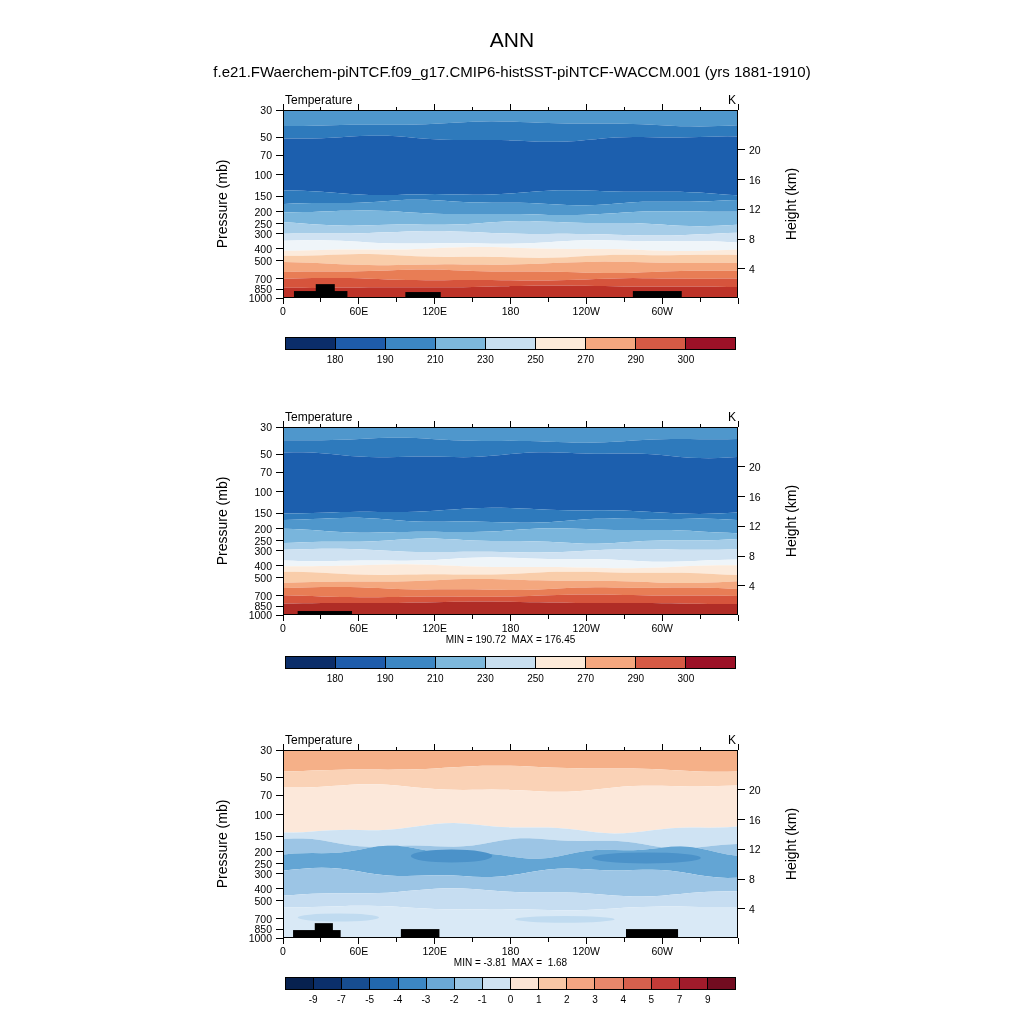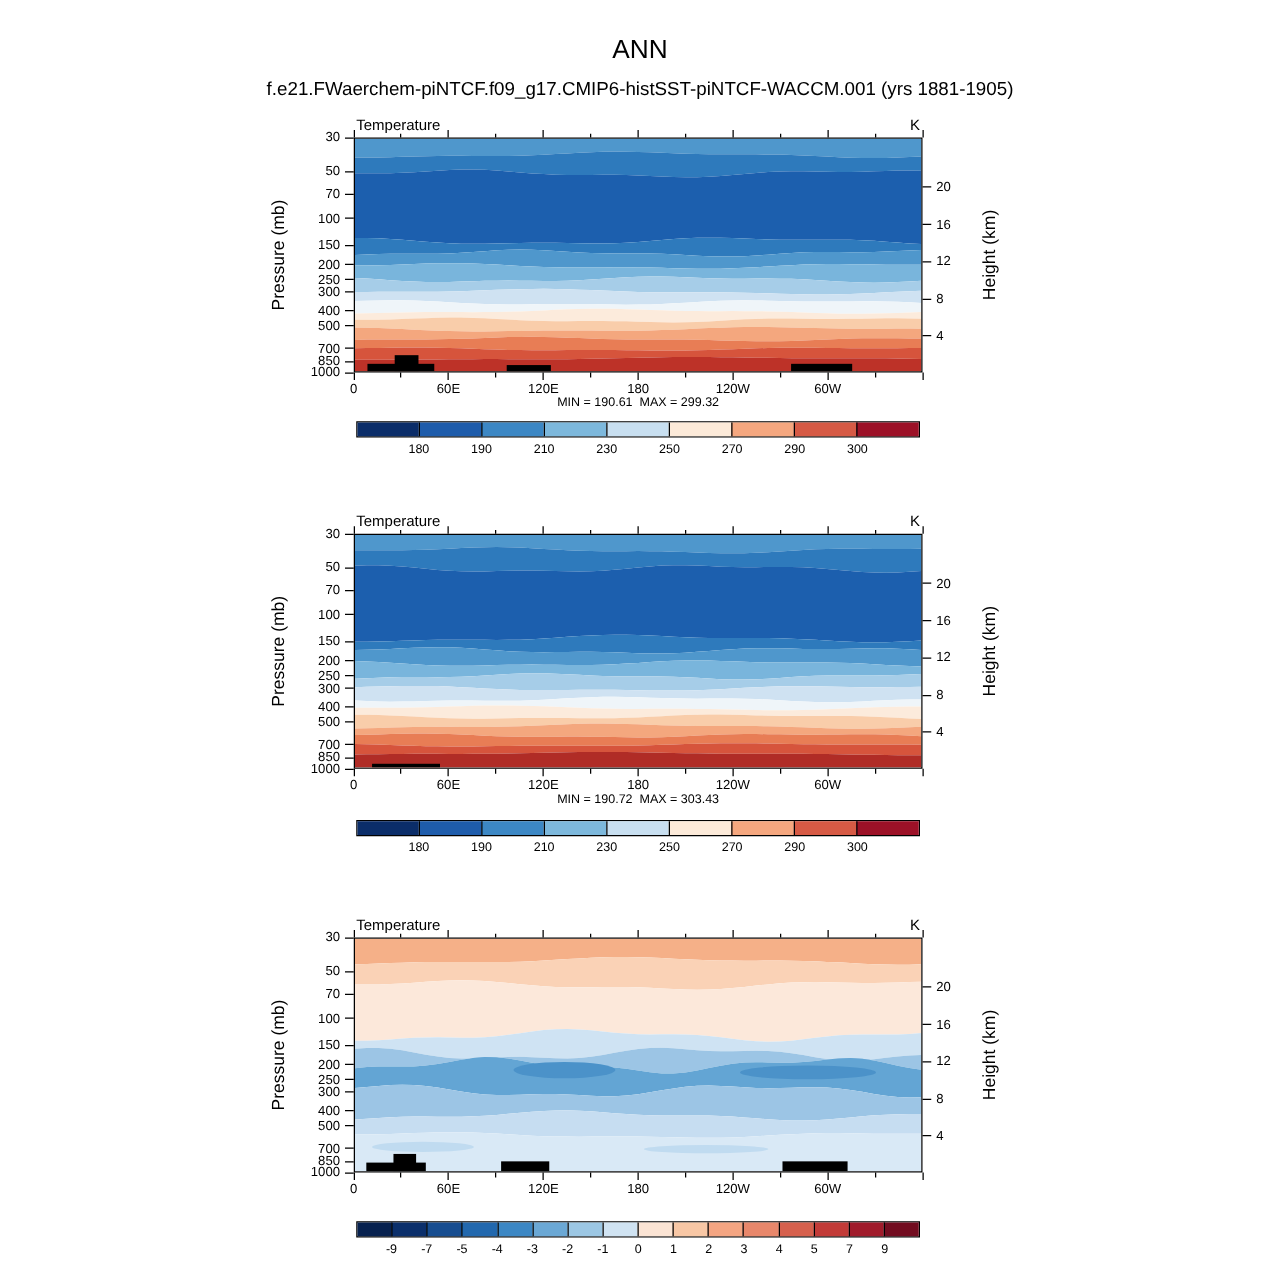--- a/index.html
+++ b/index.html
@@ -23,21 +23,21 @@
   .tick-label { position:absolute; font-size:10.5px; line-height:12px; }
   .cb-label { position:absolute; font-size:10px; transform:translateX(-50%); }
 </style>
 </head>
 <body>
 
 <div id="page">
 
   <div class="main-title" style="top:28px">ANN</div>
 
-  <div class="panel-title" style="top:63px">f.e21.FWaerchem-piNTCF.f09_g17.CMIP6-histSST-piNTCF-WACCM.001 (yrs 1881-1905)</div>
+  <div class="panel-title" style="top:63px">f.e21.FWaerchem-piNTCF.f09_g17.CMIP6-histSST-piNTCF-WACCM.001 (yrs 1881-1910)</div>
   <div class="inner-label" style="left:285px;top:93px">Temperature</div>
   <div class="inner-label" style="left:700px;top:93px;width:36px;text-align:right">K</div>
   <div class="axis-title" style="left:222px;top:204px">Pressure (mb)</div>
   <div class="axis-title" style="left:791px;top:204px">Height (km)</div>
   <div class="plot-frame" style="top:110px">
       <svg viewBox="0 0 455 188" preserveAspectRatio="none" style="position: absolute; left: 0px; top: 0px; width: 100%; height: 100%; display: block;">
         <path d="M0.0 0.0 L 9.5 0.0 L 19.0 0.0 L 28.4 0.0 L 37.9 0.0 L 47.4 0.0 L 56.9 0.0 L 66.4 0.0 L 75.8 0.0 L 85.3 0.0 L 94.8 0.0 L 104.3 0.0 L 113.8 0.0 L 123.2 0.0 L 132.7 0.0 L 142.2 0.0 L 151.7 0.0 L 161.1 0.0 L 170.6 0.0 L 180.1 0.0 L 189.6 0.0 L 199.1 0.0 L 208.5 0.0 L 218.0 0.0 L 227.5 0.0 L 237.0 0.0 L 246.5 0.0 L 255.9 0.0 L 265.4 0.0 L 274.9 0.0 L 284.4 0.0 L 293.9 0.0 L 303.3 0.0 L 312.8 0.0 L 322.3 0.0 L 331.8 0.0 L 341.3 0.0 L 350.7 0.0 L 360.2 0.0 L 369.7 0.0 L 379.2 0.0 L 388.6 0.0 L 398.1 0.0 L 407.6 0.0 L 417.1 0.0 L 426.6 0.0 L 436.0 0.0 L 445.5 0.0 L 455.0 0.0 L 455.0 14.4 L 445.5 14.8 L 436.0 15.2 L 426.6 15.5 L 417.1 15.6 L 407.6 15.5 L 398.1 15.3 L 388.6 14.9 L 379.2 14.4 L 369.7 13.9 L 360.2 13.5 L 350.7 13.1 L 341.3 12.8 L 331.8 12.7 L 322.3 12.6 L 312.8 12.6 L 303.3 12.6 L 293.9 12.6 L 284.4 12.6 L 274.9 12.4 L 265.4 12.1 L 255.9 11.8 L 246.5 11.4 L 237.0 11.0 L 227.5 10.7 L 218.0 10.5 L 208.5 10.4 L 199.1 10.6 L 189.6 10.9 L 180.1 11.3 L 170.6 11.9 L 161.1 12.4 L 151.7 13.0 L 142.2 13.4 L 132.7 13.7 L 123.2 13.9 L 113.8 14.0 L 104.3 14.0 L 94.8 13.9 L 85.3 13.8 L 75.8 13.8 L 66.4 13.9 L 56.9 14.1 L 47.4 14.3 L 37.9 14.6 L 28.4 14.9 L 19.0 15.1 L 9.5 15.2 L 0.0 15.2 Z" fill="#4f97cc"></path>
         <path d="M0.0 15.2 L 9.5 15.2 L 19.0 15.1 L 28.4 14.9 L 37.9 14.6 L 47.4 14.3 L 56.9 14.1 L 66.4 13.9 L 75.8 13.8 L 85.3 13.8 L 94.8 13.9 L 104.3 14.0 L 113.8 14.0 L 123.2 13.9 L 132.7 13.7 L 142.2 13.4 L 151.7 13.0 L 161.1 12.4 L 170.6 11.9 L 180.1 11.3 L 189.6 10.9 L 199.1 10.6 L 208.5 10.4 L 218.0 10.5 L 227.5 10.7 L 237.0 11.0 L 246.5 11.4 L 255.9 11.8 L 265.4 12.1 L 274.9 12.4 L 284.4 12.6 L 293.9 12.6 L 303.3 12.6 L 312.8 12.6 L 322.3 12.6 L 331.8 12.7 L 341.3 12.8 L 350.7 13.1 L 360.2 13.5 L 369.7 13.9 L 379.2 14.4 L 388.6 14.9 L 398.1 15.3 L 407.6 15.5 L 417.1 15.6 L 426.6 15.5 L 436.0 15.2 L 445.5 14.8 L 455.0 14.4 L 455.0 25.8 L 445.5 25.6 L 436.0 25.7 L 426.6 26.0 L 417.1 26.3 L 407.6 26.6 L 398.1 26.8 L 388.6 26.8 L 379.2 26.7 L 369.7 26.5 L 360.2 26.3 L 350.7 26.3 L 341.3 26.5 L 331.8 26.9 L 322.3 27.6 L 312.8 28.5 L 303.3 29.4 L 293.9 30.2 L 284.4 30.8 L 274.9 31.2 L 265.4 31.2 L 255.9 31.0 L 246.5 30.6 L 237.0 30.1 L 227.5 29.7 L 218.0 29.4 L 208.5 29.2 L 199.1 29.2 L 189.6 29.3 L 180.1 29.3 L 170.6 29.3 L 161.1 29.1 L 151.7 28.6 L 142.2 28.0 L 132.7 27.2 L 123.2 26.4 L 113.8 25.6 L 104.3 25.1 L 94.8 24.9 L 85.3 24.9 L 75.8 25.3 L 66.4 25.8 L 56.9 26.5 L 47.4 27.1 L 37.9 27.5 L 28.4 27.8 L 19.0 27.9 L 9.5 27.9 L 0.0 27.9 Z" fill="#2e7abc"></path>
         <path d="M0.0 27.9 L 9.5 27.9 L 19.0 27.9 L 28.4 27.8 L 37.9 27.5 L 47.4 27.1 L 56.9 26.5 L 66.4 25.8 L 75.8 25.3 L 85.3 24.9 L 94.8 24.9 L 104.3 25.1 L 113.8 25.6 L 123.2 26.4 L 132.7 27.2 L 142.2 28.0 L 151.7 28.6 L 161.1 29.1 L 170.6 29.3 L 180.1 29.3 L 189.6 29.3 L 199.1 29.2 L 208.5 29.2 L 218.0 29.4 L 227.5 29.7 L 237.0 30.1 L 246.5 30.6 L 255.9 31.0 L 265.4 31.2 L 274.9 31.2 L 284.4 30.8 L 293.9 30.2 L 303.3 29.4 L 312.8 28.5 L 322.3 27.6 L 331.8 26.9 L 341.3 26.5 L 350.7 26.3 L 360.2 26.3 L 369.7 26.5 L 379.2 26.7 L 388.6 26.8 L 398.1 26.8 L 407.6 26.6 L 417.1 26.3 L 426.6 26.0 L 436.0 25.7 L 445.5 25.6 L 455.0 25.8 L 455.0 85.2 L 445.5 84.6 L 436.0 83.9 L 426.6 83.2 L 417.1 82.5 L 407.6 82.0 L 398.1 81.7 L 388.6 81.6 L 379.2 81.6 L 369.7 81.7 L 360.2 81.7 L 350.7 81.7 L 341.3 81.6 L 331.8 81.4 L 322.3 81.0 L 312.8 80.6 L 303.3 80.3 L 293.9 80.0 L 284.4 80.0 L 274.9 80.1 L 265.4 80.5 L 255.9 81.1 L 246.5 81.9 L 237.0 82.7 L 227.5 83.4 L 218.0 84.0 L 208.5 84.4 L 199.1 84.6 L 189.6 84.6 L 180.1 84.4 L 170.6 84.3 L 161.1 84.1 L 151.7 84.0 L 142.2 84.1 L 132.7 84.3 L 123.2 84.5 L 113.8 84.8 L 104.3 85.0 L 94.8 85.0 L 85.3 84.9 L 75.8 84.5 L 66.4 83.9 L 56.9 83.2 L 47.4 82.4 L 37.9 81.6 L 28.4 81.0 L 19.0 80.5 L 9.5 80.3 L 0.0 80.3 Z" fill="#1c5fae"></path>
         <path d="M0.0 80.3 L 9.5 80.3 L 19.0 80.5 L 28.4 81.0 L 37.9 81.6 L 47.4 82.4 L 56.9 83.2 L 66.4 83.9 L 75.8 84.5 L 85.3 84.9 L 94.8 85.0 L 104.3 85.0 L 113.8 84.8 L 123.2 84.5 L 132.7 84.3 L 142.2 84.1 L 151.7 84.0 L 161.1 84.1 L 170.6 84.3 L 180.1 84.4 L 189.6 84.6 L 199.1 84.6 L 208.5 84.4 L 218.0 84.0 L 227.5 83.4 L 237.0 82.7 L 246.5 81.9 L 255.9 81.1 L 265.4 80.5 L 274.9 80.1 L 284.4 80.0 L 293.9 80.0 L 303.3 80.3 L 312.8 80.6 L 322.3 81.0 L 331.8 81.4 L 341.3 81.6 L 350.7 81.7 L 360.2 81.7 L 369.7 81.7 L 379.2 81.6 L 388.6 81.6 L 398.1 81.7 L 407.6 82.0 L 417.1 82.5 L 426.6 83.2 L 436.0 83.9 L 445.5 84.6 L 455.0 85.2 L 455.0 90.0 L 445.5 90.3 L 436.0 90.7 L 426.6 91.1 L 417.1 91.5 L 407.6 91.7 L 398.1 91.7 L 388.6 91.6 L 379.2 91.6 L 369.7 91.6 L 360.2 91.8 L 350.7 92.3 L 341.3 92.9 L 331.8 93.7 L 322.3 94.4 L 312.8 95.0 L 303.3 95.3 L 293.9 95.3 L 284.4 95.0 L 274.9 94.6 L 265.4 94.0 L 255.9 93.4 L 246.5 93.0 L 237.0 92.8 L 227.5 92.7 L 218.0 92.7 L 208.5 92.7 L 199.1 92.6 L 189.6 92.4 L 180.1 91.9 L 170.6 91.4 L 161.1 90.7 L 151.7 90.1 L 142.2 89.7 L 132.7 89.6 L 123.2 89.8 L 113.8 90.2 L 104.3 90.9 L 94.8 91.6 L 85.3 92.2 L 75.8 92.7 L 66.4 93.0 L 56.9 93.0 L 47.4 93.0 L 37.9 93.0 L 28.4 93.0 L 19.0 93.2 L 9.5 93.6 L 0.0 94.1 Z" fill="#2e7abc"></path>
@@ -51,21 +51,20 @@
         <path d="M0.0 152.7 L 9.5 152.9 L 19.0 153.1 L 28.4 153.5 L 37.9 153.9 L 47.4 154.4 L 56.9 154.8 L 66.4 155.2 L 75.8 155.5 L 85.3 155.7 L 94.8 155.8 L 104.3 155.8 L 113.8 155.7 L 123.2 155.5 L 132.7 155.4 L 142.2 155.2 L 151.7 155.1 L 161.1 155.0 L 170.6 155.0 L 180.1 155.1 L 189.6 155.1 L 199.1 155.2 L 208.5 155.3 L 218.0 155.3 L 227.5 155.2 L 237.0 155.0 L 246.5 154.7 L 255.9 154.4 L 265.4 154.0 L 274.9 153.5 L 284.4 153.1 L 293.9 152.8 L 303.3 152.5 L 312.8 152.3 L 322.3 152.2 L 331.8 152.3 L 341.3 152.4 L 350.7 152.7 L 360.2 152.9 L 369.7 153.1 L 379.2 153.3 L 388.6 153.5 L 398.1 153.6 L 407.6 153.6 L 417.1 153.6 L 426.6 153.6 L 436.0 153.5 L 445.5 153.5 L 455.0 153.6 L 455.0 161.5 L 445.5 161.5 L 436.0 161.4 L 426.6 161.4 L 417.1 161.4 L 407.6 161.4 L 398.1 161.6 L 388.6 161.9 L 379.2 162.3 L 369.7 162.7 L 360.2 163.1 L 350.7 163.5 L 341.3 163.7 L 331.8 163.8 L 322.3 163.8 L 312.8 163.6 L 303.3 163.4 L 293.9 163.1 L 284.4 162.8 L 274.9 162.5 L 265.4 162.4 L 255.9 162.3 L 246.5 162.3 L 237.0 162.3 L 227.5 162.3 L 218.0 162.3 L 208.5 162.1 L 199.1 161.9 L 189.6 161.6 L 180.1 161.2 L 170.6 160.9 L 161.1 160.5 L 151.7 160.3 L 142.2 160.2 L 132.7 160.3 L 123.2 160.4 L 113.8 160.7 L 104.3 161.1 L 94.8 161.5 L 85.3 161.8 L 75.8 162.0 L 66.4 162.2 L 56.9 162.3 L 47.4 162.3 L 37.9 162.3 L 28.4 162.3 L 19.0 162.3 L 9.5 162.4 L 0.0 162.7 Z" fill="#f4a77e"></path>
         <path d="M0.0 162.7 L 9.5 162.4 L 19.0 162.3 L 28.4 162.3 L 37.9 162.3 L 47.4 162.3 L 56.9 162.3 L 66.4 162.2 L 75.8 162.0 L 85.3 161.8 L 94.8 161.5 L 104.3 161.1 L 113.8 160.7 L 123.2 160.4 L 132.7 160.3 L 142.2 160.2 L 151.7 160.3 L 161.1 160.5 L 170.6 160.9 L 180.1 161.2 L 189.6 161.6 L 199.1 161.9 L 208.5 162.1 L 218.0 162.3 L 227.5 162.3 L 237.0 162.3 L 246.5 162.3 L 255.9 162.3 L 265.4 162.4 L 274.9 162.5 L 284.4 162.8 L 293.9 163.1 L 303.3 163.4 L 312.8 163.6 L 322.3 163.8 L 331.8 163.8 L 341.3 163.7 L 350.7 163.5 L 360.2 163.1 L 369.7 162.7 L 379.2 162.3 L 388.6 161.9 L 398.1 161.6 L 407.6 161.4 L 417.1 161.4 L 426.6 161.4 L 436.0 161.4 L 445.5 161.5 L 455.0 161.5 L 455.0 169.3 L 445.5 169.3 L 436.0 169.4 L 426.6 169.5 L 417.1 169.5 L 407.6 169.5 L 398.1 169.4 L 388.6 169.3 L 379.2 169.2 L 369.7 169.0 L 360.2 169.0 L 350.7 168.9 L 341.3 169.0 L 331.8 169.2 L 322.3 169.5 L 312.8 169.8 L 303.3 170.2 L 293.9 170.5 L 284.4 170.8 L 274.9 171.1 L 265.4 171.2 L 255.9 171.3 L 246.5 171.3 L 237.0 171.2 L 227.5 171.1 L 218.0 171.0 L 208.5 170.9 L 199.1 170.8 L 189.6 170.8 L 180.1 170.9 L 170.6 170.9 L 161.1 171.0 L 151.7 171.0 L 142.2 171.0 L 132.7 170.9 L 123.2 170.8 L 113.8 170.5 L 104.3 170.2 L 94.8 169.8 L 85.3 169.5 L 75.8 169.1 L 66.4 168.9 L 56.9 168.8 L 47.4 168.7 L 37.9 168.8 L 28.4 168.9 L 19.0 169.1 L 9.5 169.3 L 0.0 169.5 Z" fill="#e87d55"></path>
         <path d="M0.0 169.5 L 9.5 169.3 L 19.0 169.1 L 28.4 168.9 L 37.9 168.8 L 47.4 168.7 L 56.9 168.8 L 66.4 168.9 L 75.8 169.1 L 85.3 169.5 L 94.8 169.8 L 104.3 170.2 L 113.8 170.5 L 123.2 170.8 L 132.7 170.9 L 142.2 171.0 L 151.7 171.0 L 161.1 171.0 L 170.6 170.9 L 180.1 170.9 L 189.6 170.8 L 199.1 170.8 L 208.5 170.9 L 218.0 171.0 L 227.5 171.1 L 237.0 171.2 L 246.5 171.3 L 255.9 171.3 L 265.4 171.2 L 274.9 171.1 L 284.4 170.8 L 293.9 170.5 L 303.3 170.2 L 312.8 169.8 L 322.3 169.5 L 331.8 169.2 L 341.3 169.0 L 350.7 168.9 L 360.2 169.0 L 369.7 169.0 L 379.2 169.2 L 388.6 169.3 L 398.1 169.4 L 407.6 169.5 L 417.1 169.5 L 426.6 169.5 L 436.0 169.4 L 445.5 169.3 L 455.0 169.3 L 455.0 178.0 L 445.5 177.8 L 436.0 177.6 L 426.6 177.5 L 417.1 177.4 L 407.6 177.4 L 398.1 177.4 L 388.6 177.4 L 379.2 177.4 L 369.7 177.4 L 360.2 177.4 L 350.7 177.4 L 341.3 177.3 L 331.8 177.1 L 322.3 177.0 L 312.8 176.9 L 303.3 176.7 L 293.9 176.6 L 284.4 176.5 L 274.9 176.4 L 265.4 176.4 L 255.9 176.5 L 246.5 176.6 L 237.0 176.8 L 227.5 177.0 L 218.0 177.2 L 208.5 177.5 L 199.1 177.7 L 189.6 177.9 L 180.1 178.1 L 170.6 178.2 L 161.1 178.2 L 151.7 178.2 L 142.2 178.2 L 132.7 178.2 L 123.2 178.2 L 113.8 178.1 L 104.3 178.1 L 94.8 178.2 L 85.3 178.2 L 75.8 178.3 L 66.4 178.4 L 56.9 178.5 L 47.4 178.6 L 37.9 178.7 L 28.4 178.8 L 19.0 178.7 L 9.5 178.7 L 0.0 178.6 Z" fill="#d6543c"></path>
         <path d="M0.0 178.6 L 9.5 178.7 L 19.0 178.7 L 28.4 178.8 L 37.9 178.7 L 47.4 178.6 L 56.9 178.5 L 66.4 178.4 L 75.8 178.3 L 85.3 178.2 L 94.8 178.2 L 104.3 178.1 L 113.8 178.1 L 123.2 178.2 L 132.7 178.2 L 142.2 178.2 L 151.7 178.2 L 161.1 178.2 L 170.6 178.2 L 180.1 178.1 L 189.6 177.9 L 199.1 177.7 L 208.5 177.5 L 218.0 177.2 L 227.5 177.0 L 237.0 176.8 L 246.5 176.6 L 255.9 176.5 L 265.4 176.4 L 274.9 176.4 L 284.4 176.5 L 293.9 176.6 L 303.3 176.7 L 312.8 176.9 L 322.3 177.0 L 331.8 177.1 L 341.3 177.3 L 350.7 177.4 L 360.2 177.4 L 369.7 177.4 L 379.2 177.4 L 388.6 177.4 L 398.1 177.4 L 407.6 177.4 L 417.1 177.4 L 426.6 177.5 L 436.0 177.6 L 445.5 177.8 L 455.0 178.0 L 455.0 188.0 L 445.5 188.0 L 436.0 188.0 L 426.6 188.0 L 417.1 188.0 L 407.6 188.0 L 398.1 188.0 L 388.6 188.0 L 379.2 188.0 L 369.7 188.0 L 360.2 188.0 L 350.7 188.0 L 341.3 188.0 L 331.8 188.0 L 322.3 188.0 L 312.8 188.0 L 303.3 188.0 L 293.9 188.0 L 284.4 188.0 L 274.9 188.0 L 265.4 188.0 L 255.9 188.0 L 246.5 188.0 L 237.0 188.0 L 227.5 188.0 L 218.0 188.0 L 208.5 188.0 L 199.1 188.0 L 189.6 188.0 L 180.1 188.0 L 170.6 188.0 L 161.1 188.0 L 151.7 188.0 L 142.2 188.0 L 132.7 188.0 L 123.2 188.0 L 113.8 188.0 L 104.3 188.0 L 94.8 188.0 L 85.3 188.0 L 75.8 188.0 L 66.4 188.0 L 56.9 188.0 L 47.4 188.0 L 37.9 188.0 L 28.4 188.0 L 19.0 188.0 L 9.5 188.0 L 0.0 188.0 Z" fill="#bd3228"></path>
         <rect x="10.0" y="182" width="53.7" height="6" fill="#000"></rect>
         <rect x="31.9" y="175" width="19.1" height="13" fill="#000"></rect>
         <rect x="121.9" y="183" width="35.5" height="5" fill="#000"></rect>
         <rect x="350.4" y="182" width="49.1" height="6" fill="#000"></rect>
       </svg>
     </div>
-  <div class="minmax" style="top:317px">MIN = 190.61  MAX = 299.32</div>
   <div class="colorbar" style="top:337px">
       <div class="cb-seg" style="background: rgb(11, 45, 105);"></div>
       <div class="cb-seg" style="background: rgb(30, 92, 171);"></div>
       <div class="cb-seg" style="background: rgb(60, 135, 196);"></div>
       <div class="cb-seg" style="background: rgb(125, 184, 220);"></div>
       <div class="cb-seg" style="background: rgb(200, 223, 240);"></div>
       <div class="cb-seg" style="background: rgb(252, 234, 217);"></div>
       <div class="cb-seg" style="background: rgb(245, 167, 127);"></div>
       <div class="cb-seg" style="background: rgb(214, 90, 69);"></div>
       <div class="cb-seg" style="background: rgb(156, 17, 39);"></div>
@@ -88,21 +87,21 @@
         <path d="M0.0 133.8 L 9.5 134.3 L 19.0 134.7 L 28.4 134.8 L 37.9 134.7 L 47.4 134.6 L 56.9 134.3 L 66.4 134.1 L 75.8 133.9 L 85.3 133.8 L 94.8 133.9 L 104.3 134.0 L 113.8 134.1 L 123.2 134.1 L 132.7 134.0 L 142.2 133.7 L 151.7 133.3 L 161.1 132.7 L 170.6 132.1 L 180.1 131.5 L 189.6 131.1 L 199.1 130.8 L 208.5 130.7 L 218.0 130.9 L 227.5 131.2 L 237.0 131.5 L 246.5 131.9 L 255.9 132.1 L 265.4 132.3 L 274.9 132.4 L 284.4 132.3 L 293.9 132.3 L 303.3 132.3 L 312.8 132.4 L 322.3 132.7 L 331.8 133.1 L 341.3 133.6 L 350.7 134.2 L 360.2 134.7 L 369.7 135.1 L 379.2 135.2 L 388.6 135.2 L 398.1 135.0 L 407.6 134.6 L 417.1 134.1 L 426.6 133.7 L 436.0 133.3 L 445.5 133.1 L 455.0 133.0 L 455.0 138.7 L 445.5 138.7 L 436.0 138.8 L 426.6 139.0 L 417.1 139.3 L 407.6 139.6 L 398.1 140.0 L 388.6 140.5 L 379.2 140.9 L 369.7 141.3 L 360.2 141.5 L 350.7 141.7 L 341.3 141.8 L 331.8 141.7 L 322.3 141.6 L 312.8 141.3 L 303.3 141.1 L 293.9 140.9 L 284.4 140.7 L 274.9 140.6 L 265.4 140.5 L 255.9 140.5 L 246.5 140.5 L 237.0 140.5 L 227.5 140.6 L 218.0 140.6 L 208.5 140.5 L 199.1 140.3 L 189.6 140.0 L 180.1 139.7 L 170.6 139.3 L 161.1 138.9 L 151.7 138.5 L 142.2 138.2 L 132.7 138.0 L 123.2 137.8 L 113.8 137.8 L 104.3 137.9 L 94.8 138.1 L 85.3 138.4 L 75.8 138.7 L 66.4 139.0 L 56.9 139.3 L 47.4 139.5 L 37.9 139.6 L 28.4 139.7 L 19.0 139.7 L 9.5 139.7 L 0.0 139.7 Z" fill="#eff5f9"></path>
         <path d="M0.0 139.7 L 9.5 139.7 L 19.0 139.7 L 28.4 139.7 L 37.9 139.6 L 47.4 139.5 L 56.9 139.3 L 66.4 139.0 L 75.8 138.7 L 85.3 138.4 L 94.8 138.1 L 104.3 137.9 L 113.8 137.8 L 123.2 137.8 L 132.7 138.0 L 142.2 138.2 L 151.7 138.5 L 161.1 138.9 L 170.6 139.3 L 180.1 139.7 L 189.6 140.0 L 199.1 140.3 L 208.5 140.5 L 218.0 140.6 L 227.5 140.6 L 237.0 140.5 L 246.5 140.5 L 255.9 140.5 L 265.4 140.5 L 274.9 140.6 L 284.4 140.7 L 293.9 140.9 L 303.3 141.1 L 312.8 141.3 L 322.3 141.6 L 331.8 141.7 L 341.3 141.8 L 350.7 141.7 L 360.2 141.5 L 369.7 141.3 L 379.2 140.9 L 388.6 140.5 L 398.1 140.0 L 407.6 139.6 L 417.1 139.3 L 426.6 139.0 L 436.0 138.8 L 445.5 138.7 L 455.0 138.7 L 455.0 148.7 L 445.5 148.3 L 436.0 147.8 L 426.6 147.3 L 417.1 146.9 L 407.6 146.6 L 398.1 146.3 L 388.6 146.3 L 379.2 146.3 L 369.7 146.3 L 360.2 146.4 L 350.7 146.4 L 341.3 146.3 L 331.8 146.1 L 322.3 145.9 L 312.8 145.6 L 303.3 145.4 L 293.9 145.2 L 284.4 145.2 L 274.9 145.3 L 265.4 145.6 L 255.9 146.0 L 246.5 146.5 L 237.0 147.0 L 227.5 147.5 L 218.0 147.8 L 208.5 148.1 L 199.1 148.2 L 189.6 148.2 L 180.1 148.2 L 170.6 148.0 L 161.1 147.9 L 151.7 147.9 L 142.2 147.9 L 132.7 148.0 L 123.2 148.2 L 113.8 148.4 L 104.3 148.5 L 94.8 148.5 L 85.3 148.4 L 75.8 148.2 L 66.4 147.8 L 56.9 147.3 L 47.4 146.8 L 37.9 146.3 L 28.4 145.9 L 19.0 145.6 L 9.5 145.4 L 0.0 145.4 Z" fill="#fcebdc"></path>
         <path d="M0.0 145.4 L 9.5 145.4 L 19.0 145.6 L 28.4 145.9 L 37.9 146.3 L 47.4 146.8 L 56.9 147.3 L 66.4 147.8 L 75.8 148.2 L 85.3 148.4 L 94.8 148.5 L 104.3 148.5 L 113.8 148.4 L 123.2 148.2 L 132.7 148.0 L 142.2 147.9 L 151.7 147.9 L 161.1 147.9 L 170.6 148.0 L 180.1 148.2 L 189.6 148.2 L 199.1 148.2 L 208.5 148.1 L 218.0 147.8 L 227.5 147.5 L 237.0 147.0 L 246.5 146.5 L 255.9 146.0 L 265.4 145.6 L 274.9 145.3 L 284.4 145.2 L 293.9 145.2 L 303.3 145.4 L 312.8 145.6 L 322.3 145.9 L 331.8 146.1 L 341.3 146.3 L 350.7 146.4 L 360.2 146.4 L 369.7 146.3 L 379.2 146.3 L 388.6 146.3 L 398.1 146.3 L 407.6 146.6 L 417.1 146.9 L 426.6 147.3 L 436.0 147.8 L 445.5 148.3 L 455.0 148.7 L 455.0 155.0 L 445.5 155.4 L 436.0 155.8 L 426.6 156.2 L 417.1 156.5 L 407.6 156.6 L 398.1 156.6 L 388.6 156.5 L 379.2 156.3 L 369.7 155.9 L 360.2 155.5 L 350.7 155.2 L 341.3 154.9 L 331.8 154.6 L 322.3 154.5 L 312.8 154.4 L 303.3 154.4 L 293.9 154.4 L 284.4 154.4 L 274.9 154.4 L 265.4 154.2 L 255.9 154.0 L 246.5 153.8 L 237.0 153.4 L 227.5 153.1 L 218.0 152.8 L 208.5 152.6 L 199.1 152.5 L 189.6 152.5 L 180.1 152.7 L 170.6 153.0 L 161.1 153.4 L 151.7 153.8 L 142.2 154.2 L 132.7 154.6 L 123.2 154.9 L 113.8 155.1 L 104.3 155.2 L 94.8 155.2 L 85.3 155.2 L 75.8 155.1 L 66.4 155.1 L 56.9 155.2 L 47.4 155.3 L 37.9 155.5 L 28.4 155.7 L 19.0 156.0 L 9.5 156.2 L 0.0 156.4 Z" fill="#f9cdaa"></path>
         <path d="M0.0 156.4 L 9.5 156.2 L 19.0 156.0 L 28.4 155.7 L 37.9 155.5 L 47.4 155.3 L 56.9 155.2 L 66.4 155.1 L 75.8 155.1 L 85.3 155.2 L 94.8 155.2 L 104.3 155.2 L 113.8 155.1 L 123.2 154.9 L 132.7 154.6 L 142.2 154.2 L 151.7 153.8 L 161.1 153.4 L 170.6 153.0 L 180.1 152.7 L 189.6 152.5 L 199.1 152.5 L 208.5 152.6 L 218.0 152.8 L 227.5 153.1 L 237.0 153.4 L 246.5 153.8 L 255.9 154.0 L 265.4 154.2 L 274.9 154.4 L 284.4 154.4 L 293.9 154.4 L 303.3 154.4 L 312.8 154.4 L 322.3 154.5 L 331.8 154.6 L 341.3 154.9 L 350.7 155.2 L 360.2 155.5 L 369.7 155.9 L 379.2 156.3 L 388.6 156.5 L 398.1 156.6 L 407.6 156.6 L 417.1 156.5 L 426.6 156.2 L 436.0 155.8 L 445.5 155.4 L 455.0 155.0 L 455.0 162.7 L 445.5 162.2 L 436.0 161.8 L 426.6 161.4 L 417.1 161.2 L 407.6 161.1 L 398.1 161.2 L 388.6 161.3 L 379.2 161.4 L 369.7 161.5 L 360.2 161.5 L 350.7 161.4 L 341.3 161.2 L 331.8 161.1 L 322.3 160.9 L 312.8 160.9 L 303.3 161.1 L 293.9 161.3 L 284.4 161.7 L 274.9 162.2 L 265.4 162.7 L 255.9 163.2 L 246.5 163.5 L 237.0 163.7 L 227.5 163.7 L 218.0 163.6 L 208.5 163.4 L 199.1 163.2 L 189.6 163.1 L 180.1 163.0 L 170.6 163.0 L 161.1 163.1 L 151.7 163.1 L 142.2 163.2 L 132.7 163.2 L 123.2 163.0 L 113.8 162.7 L 104.3 162.3 L 94.8 161.8 L 85.3 161.4 L 75.8 161.0 L 66.4 160.7 L 56.9 160.6 L 47.4 160.6 L 37.9 160.8 L 28.4 161.0 L 19.0 161.3 L 9.5 161.5 L 0.0 161.7 Z" fill="#f4a77e"></path>
         <path d="M0.0 161.7 L 9.5 161.5 L 19.0 161.3 L 28.4 161.0 L 37.9 160.8 L 47.4 160.6 L 56.9 160.6 L 66.4 160.7 L 75.8 161.0 L 85.3 161.4 L 94.8 161.8 L 104.3 162.3 L 113.8 162.7 L 123.2 163.0 L 132.7 163.2 L 142.2 163.2 L 151.7 163.1 L 161.1 163.1 L 170.6 163.0 L 180.1 163.0 L 189.6 163.1 L 199.1 163.2 L 208.5 163.4 L 218.0 163.6 L 227.5 163.7 L 237.0 163.7 L 246.5 163.5 L 255.9 163.2 L 265.4 162.7 L 274.9 162.2 L 284.4 161.7 L 293.9 161.3 L 303.3 161.1 L 312.8 160.9 L 322.3 160.9 L 331.8 161.1 L 341.3 161.2 L 350.7 161.4 L 360.2 161.5 L 369.7 161.5 L 379.2 161.4 L 388.6 161.3 L 398.1 161.2 L 407.6 161.1 L 417.1 161.2 L 426.6 161.4 L 436.0 161.8 L 445.5 162.2 L 455.0 162.7 L 455.0 169.7 L 445.5 169.5 L 436.0 169.4 L 426.6 169.4 L 417.1 169.4 L 407.6 169.4 L 398.1 169.4 L 388.6 169.4 L 379.2 169.4 L 369.7 169.3 L 360.2 169.1 L 350.7 168.9 L 341.3 168.7 L 331.8 168.6 L 322.3 168.4 L 312.8 168.3 L 303.3 168.3 L 293.9 168.4 L 284.4 168.5 L 274.9 168.8 L 265.4 169.0 L 255.9 169.4 L 246.5 169.7 L 237.0 170.0 L 227.5 170.2 L 218.0 170.4 L 208.5 170.5 L 199.1 170.5 L 189.6 170.5 L 180.1 170.5 L 170.6 170.4 L 161.1 170.4 L 151.7 170.4 L 142.2 170.4 L 132.7 170.5 L 123.2 170.6 L 113.8 170.7 L 104.3 170.9 L 94.8 171.0 L 85.3 171.0 L 75.8 171.0 L 66.4 170.9 L 56.9 170.8 L 47.4 170.5 L 37.9 170.2 L 28.4 169.9 L 19.0 169.5 L 9.5 169.2 L 0.0 169.0 Z" fill="#e87d55"></path>
         <path d="M0.0 169.0 L 9.5 169.2 L 19.0 169.5 L 28.4 169.9 L 37.9 170.2 L 47.4 170.5 L 56.9 170.8 L 66.4 170.9 L 75.8 171.0 L 85.3 171.0 L 94.8 171.0 L 104.3 170.9 L 113.8 170.7 L 123.2 170.6 L 132.7 170.5 L 142.2 170.4 L 151.7 170.4 L 161.1 170.4 L 170.6 170.4 L 180.1 170.5 L 189.6 170.5 L 199.1 170.5 L 208.5 170.5 L 218.0 170.4 L 227.5 170.2 L 237.0 170.0 L 246.5 169.7 L 255.9 169.4 L 265.4 169.0 L 274.9 168.8 L 284.4 168.5 L 293.9 168.4 L 303.3 168.3 L 312.8 168.3 L 322.3 168.4 L 331.8 168.6 L 341.3 168.7 L 350.7 168.9 L 360.2 169.1 L 369.7 169.3 L 379.2 169.4 L 388.6 169.4 L 398.1 169.4 L 407.6 169.4 L 417.1 169.4 L 426.6 169.4 L 436.0 169.4 L 445.5 169.5 L 455.0 169.7 L 455.0 178.0 L 445.5 178.0 L 436.0 178.0 L 426.6 177.9 L 417.1 177.7 L 407.6 177.6 L 398.1 177.4 L 388.6 177.2 L 379.2 177.1 L 369.7 177.0 L 360.2 176.9 L 350.7 176.8 L 341.3 176.8 L 331.8 176.8 L 322.3 176.8 L 312.8 176.8 L 303.3 176.8 L 293.9 176.8 L 284.4 176.7 L 274.9 176.5 L 265.4 176.4 L 255.9 176.2 L 246.5 176.0 L 237.0 175.8 L 227.5 175.6 L 218.0 175.5 L 208.5 175.4 L 199.1 175.4 L 189.6 175.4 L 180.1 175.5 L 170.6 175.7 L 161.1 175.9 L 151.7 176.1 L 142.2 176.3 L 132.7 176.5 L 123.2 176.7 L 113.8 176.8 L 104.3 176.9 L 94.8 176.9 L 85.3 177.0 L 75.8 177.0 L 66.4 176.9 L 56.9 176.9 L 47.4 176.9 L 37.9 177.0 L 28.4 177.1 L 19.0 177.2 L 9.5 177.3 L 0.0 177.5 Z" fill="#d6543c"></path>
         <path d="M0.0 177.5 L 9.5 177.3 L 19.0 177.2 L 28.4 177.1 L 37.9 177.0 L 47.4 176.9 L 56.9 176.9 L 66.4 176.9 L 75.8 177.0 L 85.3 177.0 L 94.8 176.9 L 104.3 176.9 L 113.8 176.8 L 123.2 176.7 L 132.7 176.5 L 142.2 176.3 L 151.7 176.1 L 161.1 175.9 L 170.6 175.7 L 180.1 175.5 L 189.6 175.4 L 199.1 175.4 L 208.5 175.4 L 218.0 175.5 L 227.5 175.6 L 237.0 175.8 L 246.5 176.0 L 255.9 176.2 L 265.4 176.4 L 274.9 176.5 L 284.4 176.7 L 293.9 176.8 L 303.3 176.8 L 312.8 176.8 L 322.3 176.8 L 331.8 176.8 L 341.3 176.8 L 350.7 176.8 L 360.2 176.9 L 369.7 177.0 L 379.2 177.1 L 388.6 177.2 L 398.1 177.4 L 407.6 177.6 L 417.1 177.7 L 426.6 177.9 L 436.0 178.0 L 445.5 178.0 L 455.0 178.0 L 455.0 188.0 L 445.5 188.0 L 436.0 188.0 L 426.6 188.0 L 417.1 188.0 L 407.6 188.0 L 398.1 188.0 L 388.6 188.0 L 379.2 188.0 L 369.7 188.0 L 360.2 188.0 L 350.7 188.0 L 341.3 188.0 L 331.8 188.0 L 322.3 188.0 L 312.8 188.0 L 303.3 188.0 L 293.9 188.0 L 284.4 188.0 L 274.9 188.0 L 265.4 188.0 L 255.9 188.0 L 246.5 188.0 L 237.0 188.0 L 227.5 188.0 L 218.0 188.0 L 208.5 188.0 L 199.1 188.0 L 189.6 188.0 L 180.1 188.0 L 170.6 188.0 L 161.1 188.0 L 151.7 188.0 L 142.2 188.0 L 132.7 188.0 L 123.2 188.0 L 113.8 188.0 L 104.3 188.0 L 94.8 188.0 L 85.3 188.0 L 75.8 188.0 L 66.4 188.0 L 56.9 188.0 L 47.4 188.0 L 37.9 188.0 L 28.4 188.0 L 19.0 188.0 L 9.5 188.0 L 0.0 188.0 Z" fill="#b02c26"></path>
         <rect x="13.7" y="185" width="54.6" height="3" fill="#000"></rect>
       </svg>
     </div>
-  <div class="minmax" style="top:634px">MIN = 190.72  MAX = 303.43</div>
+  <div class="minmax" style="top:634px">MIN = 190.72  MAX = 176.45</div>
   <div class="colorbar" style="top:656px">
       <div class="cb-seg" style="background: rgb(11, 45, 105);"></div>
       <div class="cb-seg" style="background: rgb(30, 92, 171);"></div>
       <div class="cb-seg" style="background: rgb(60, 135, 196);"></div>
       <div class="cb-seg" style="background: rgb(125, 184, 220);"></div>
       <div class="cb-seg" style="background: rgb(200, 223, 240);"></div>
       <div class="cb-seg" style="background: rgb(252, 234, 217);"></div>
       <div class="cb-seg" style="background: rgb(245, 167, 127);"></div>
       <div class="cb-seg" style="background: rgb(214, 90, 69);"></div>
       <div class="cb-seg" style="background: rgb(156, 17, 39);"></div>
@@ -126,20 +125,21 @@
         <ellipse cx="168.3" cy="106.2" rx="40.9" ry="6.6" fill="#4b92c9"></ellipse>
         <ellipse cx="364.0" cy="108.1" rx="54.6" ry="5.6" fill="#4b92c9"></ellipse>
         <ellipse cx="54.6" cy="168.3" rx="40.9" ry="4.1" fill="#c0dbf0"></ellipse>
         <ellipse cx="282.1" cy="170.1" rx="50.0" ry="3.4" fill="#c0dbf0"></ellipse>
         <rect x="9.1" y="181" width="47.8" height="7" fill="#000"></rect>
         <rect x="30.9" y="174" width="18.2" height="14" fill="#000"></rect>
         <rect x="117.4" y="180" width="38.7" height="8" fill="#000"></rect>
         <rect x="343.5" y="180" width="52.3" height="8" fill="#000"></rect>
       </svg>
     </div>
+  <div class="minmax" style="top:957px">MIN = -3.81  MAX =  1.68</div>
   <div class="colorbar" style="top:977px">
       <div class="cb-seg" style="background: rgb(7, 33, 79);"></div>
       <div class="cb-seg" style="background: rgb(11, 47, 107);"></div>
       <div class="cb-seg" style="background: rgb(23, 77, 144);"></div>
       <div class="cb-seg" style="background: rgb(34, 104, 174);"></div>
       <div class="cb-seg" style="background: rgb(60, 135, 196);"></div>
       <div class="cb-seg" style="background: rgb(107, 168, 213);"></div>
       <div class="cb-seg" style="background: rgb(156, 199, 228);"></div>
       <div class="cb-seg" style="background: rgb(208, 227, 242);"></div>
       <div class="cb-seg" style="background: rgb(251, 228, 212);"></div>

